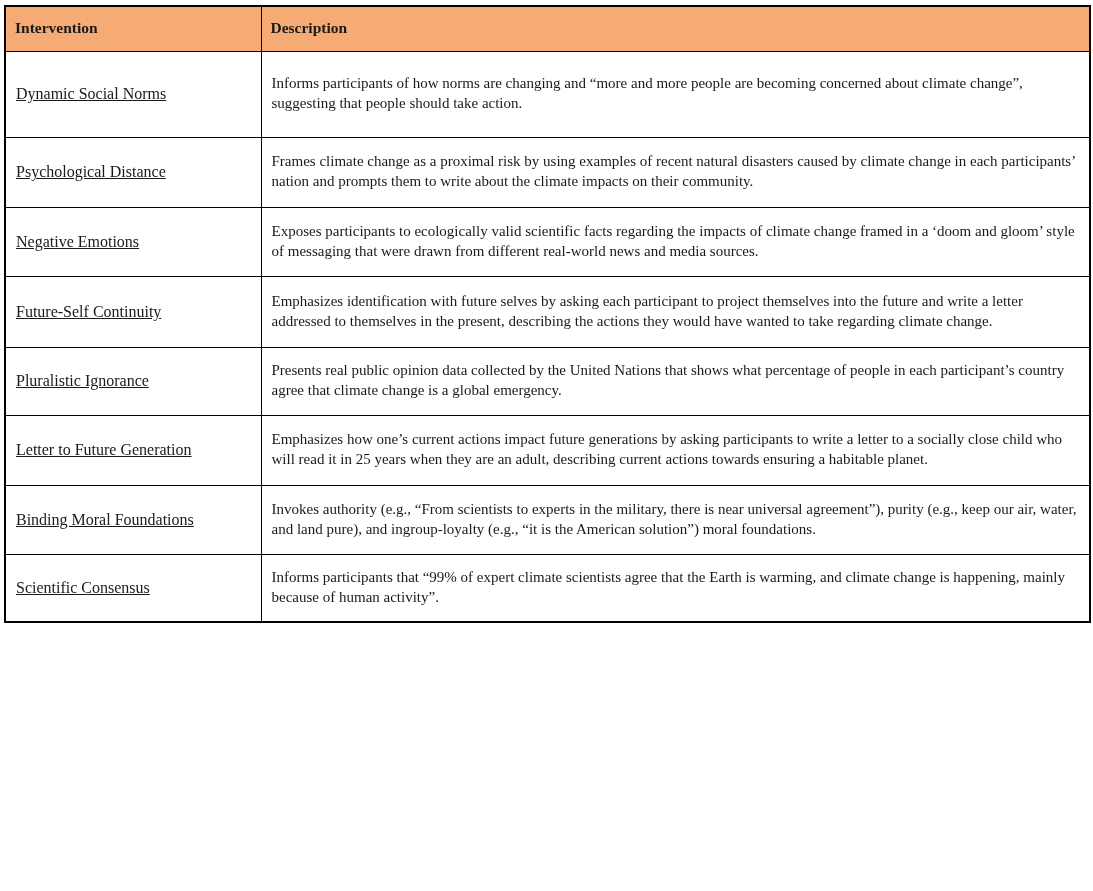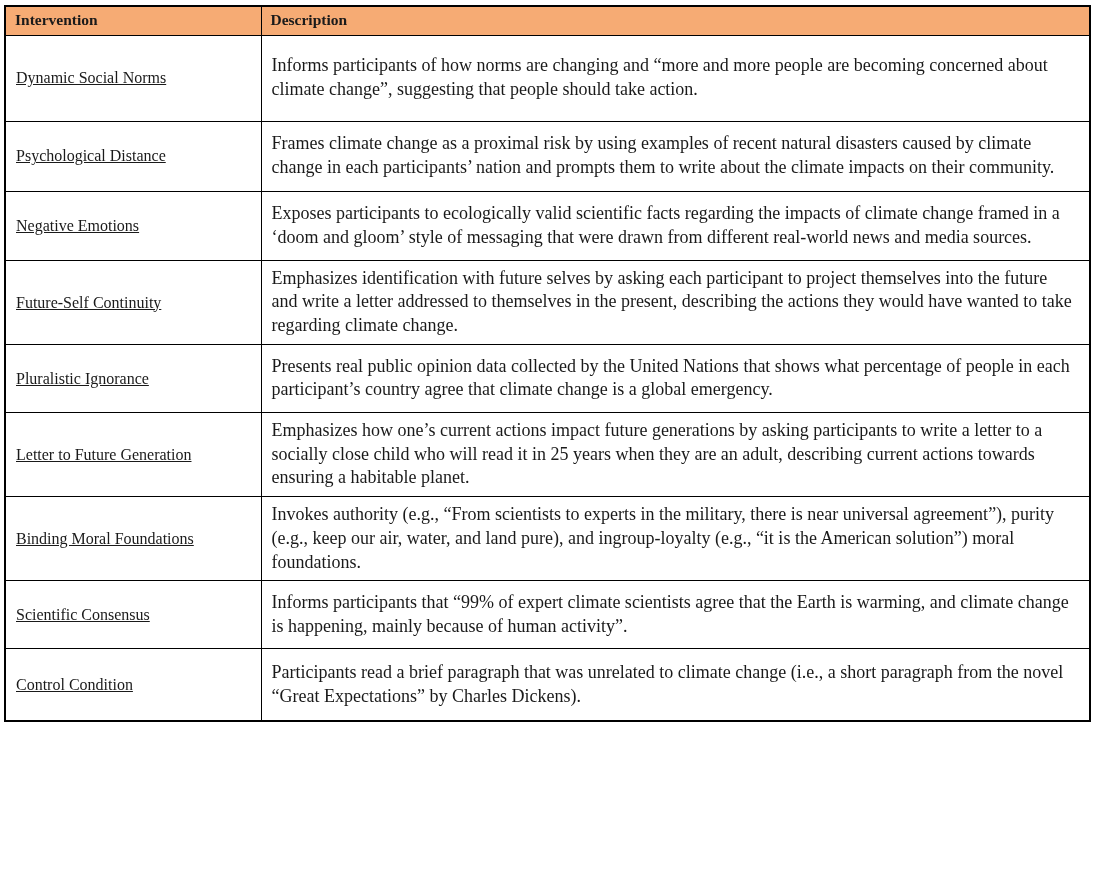--- a/index.html
+++ b/index.html
@@ -35,25 +35,25 @@
   }
   
   table.interventions-table {
     border: 2px solid var(--border-color);
   }
   thead th {
     background: var(--header-bg);
     border-bottom: 2px solid var(--border-color);
     font-weight: bold;
     font-size: 15.5px;
-    height: 29px;
+    height: 45px;
     padding: 2px 10px 3px 9px;
   }
   tbody td {
-    font-size: 18px;
+    font-size: 15px;
     line-height: 1.32;
     padding: 6px 12px 6px 10px;
   }
   col.col-intervention { width: 256px; }
   col.col-description  { width: 829px; }
   td.cell-intervention { font-size: 16px; text-decoration: underline; }
   
   tbody tr:nth-child(1)  td { height: 86px; }
   tbody tr:nth-child(2)  td { height: 70px; }
   tbody tr:nth-child(3)  td { height: 69px; }
@@ -119,19 +119,15 @@
   <tr>
     <td class="cell-intervention">Binding Moral Foundations</td>
     <td class="cell-description">Invokes authority (e.g., “From scientists to experts in the military, there is near universal agreement”), purity (e.g., keep our air, water, and land pure), and ingroup-loyalty (e.g., “it is the American solution”) moral foundations.</td>
   </tr>
 
   <tr>
     <td class="cell-intervention">Scientific Consensus</td>
     <td class="cell-description">Informs participants that “99% of expert climate scientists agree that the Earth is warming, and climate change is happening, mainly because of human activity”.</td>
   </tr>
 
-  <tr>
-    <td class="cell-intervention">Control Condition</td>
-    <td class="cell-description">Participants read a brief paragraph that was unrelated to climate change (i.e., a short paragraph from the novel “Great Expectations” by Charles Dickens).</td>
-  </tr>
 </tbody>
   </table>
 </div>
 
 </body></html>

